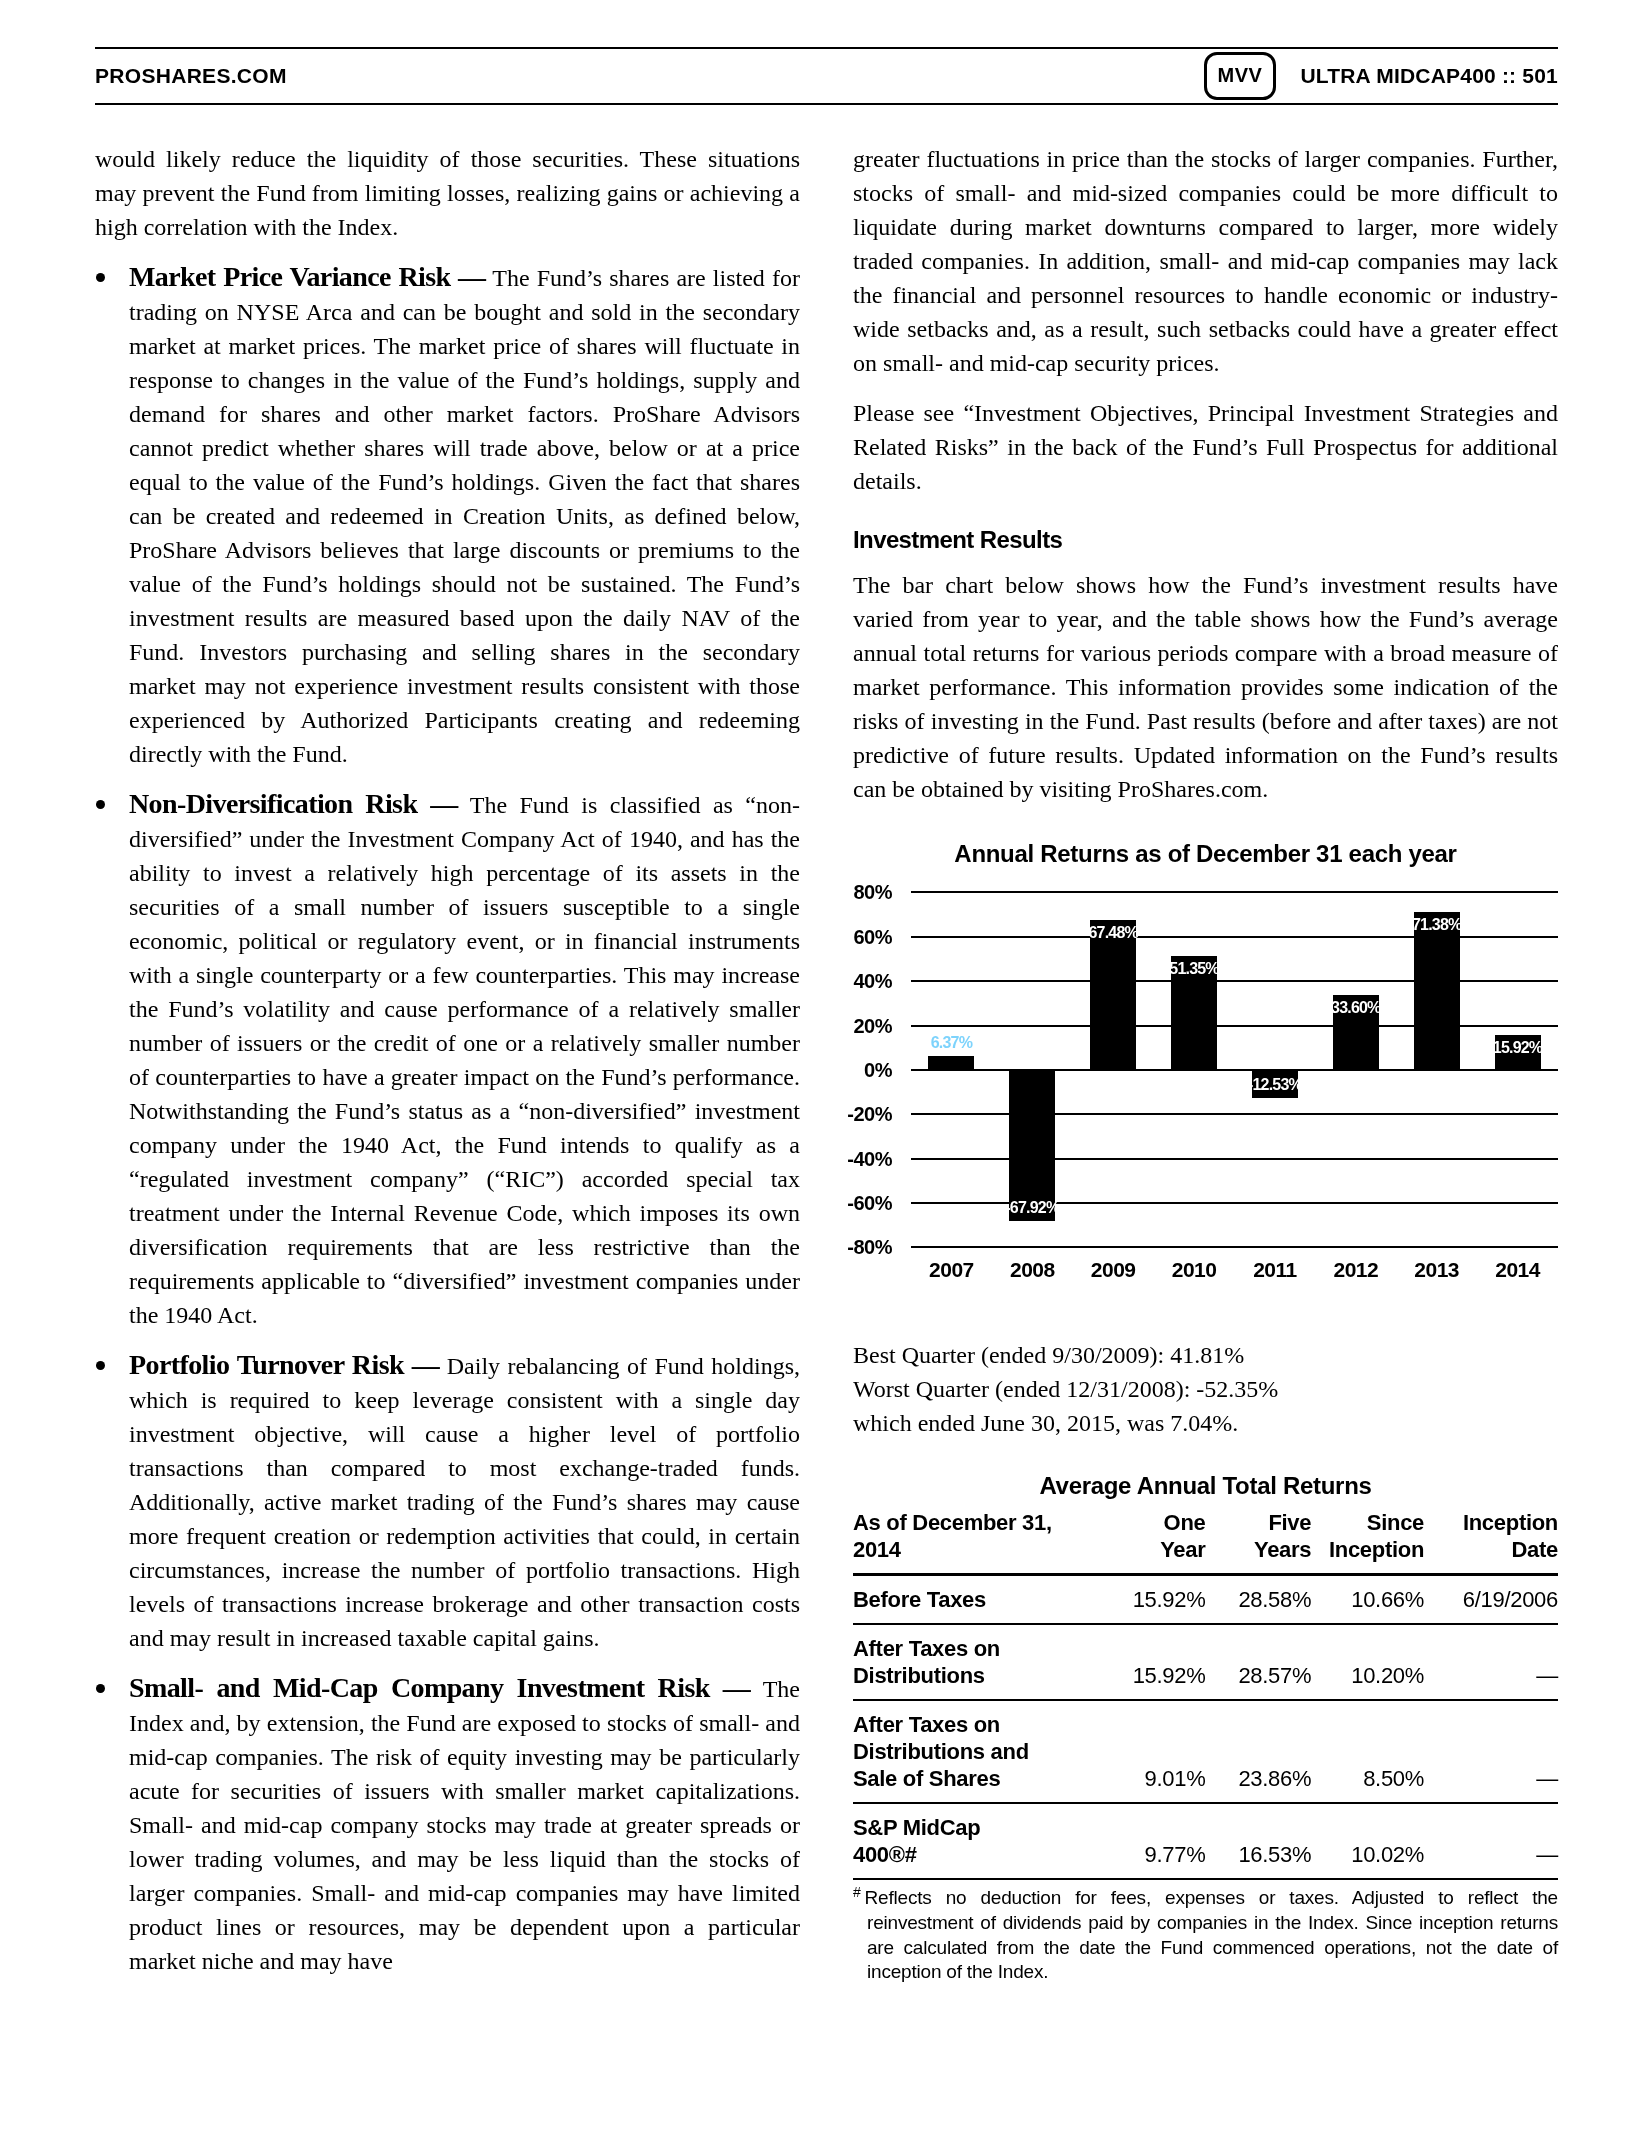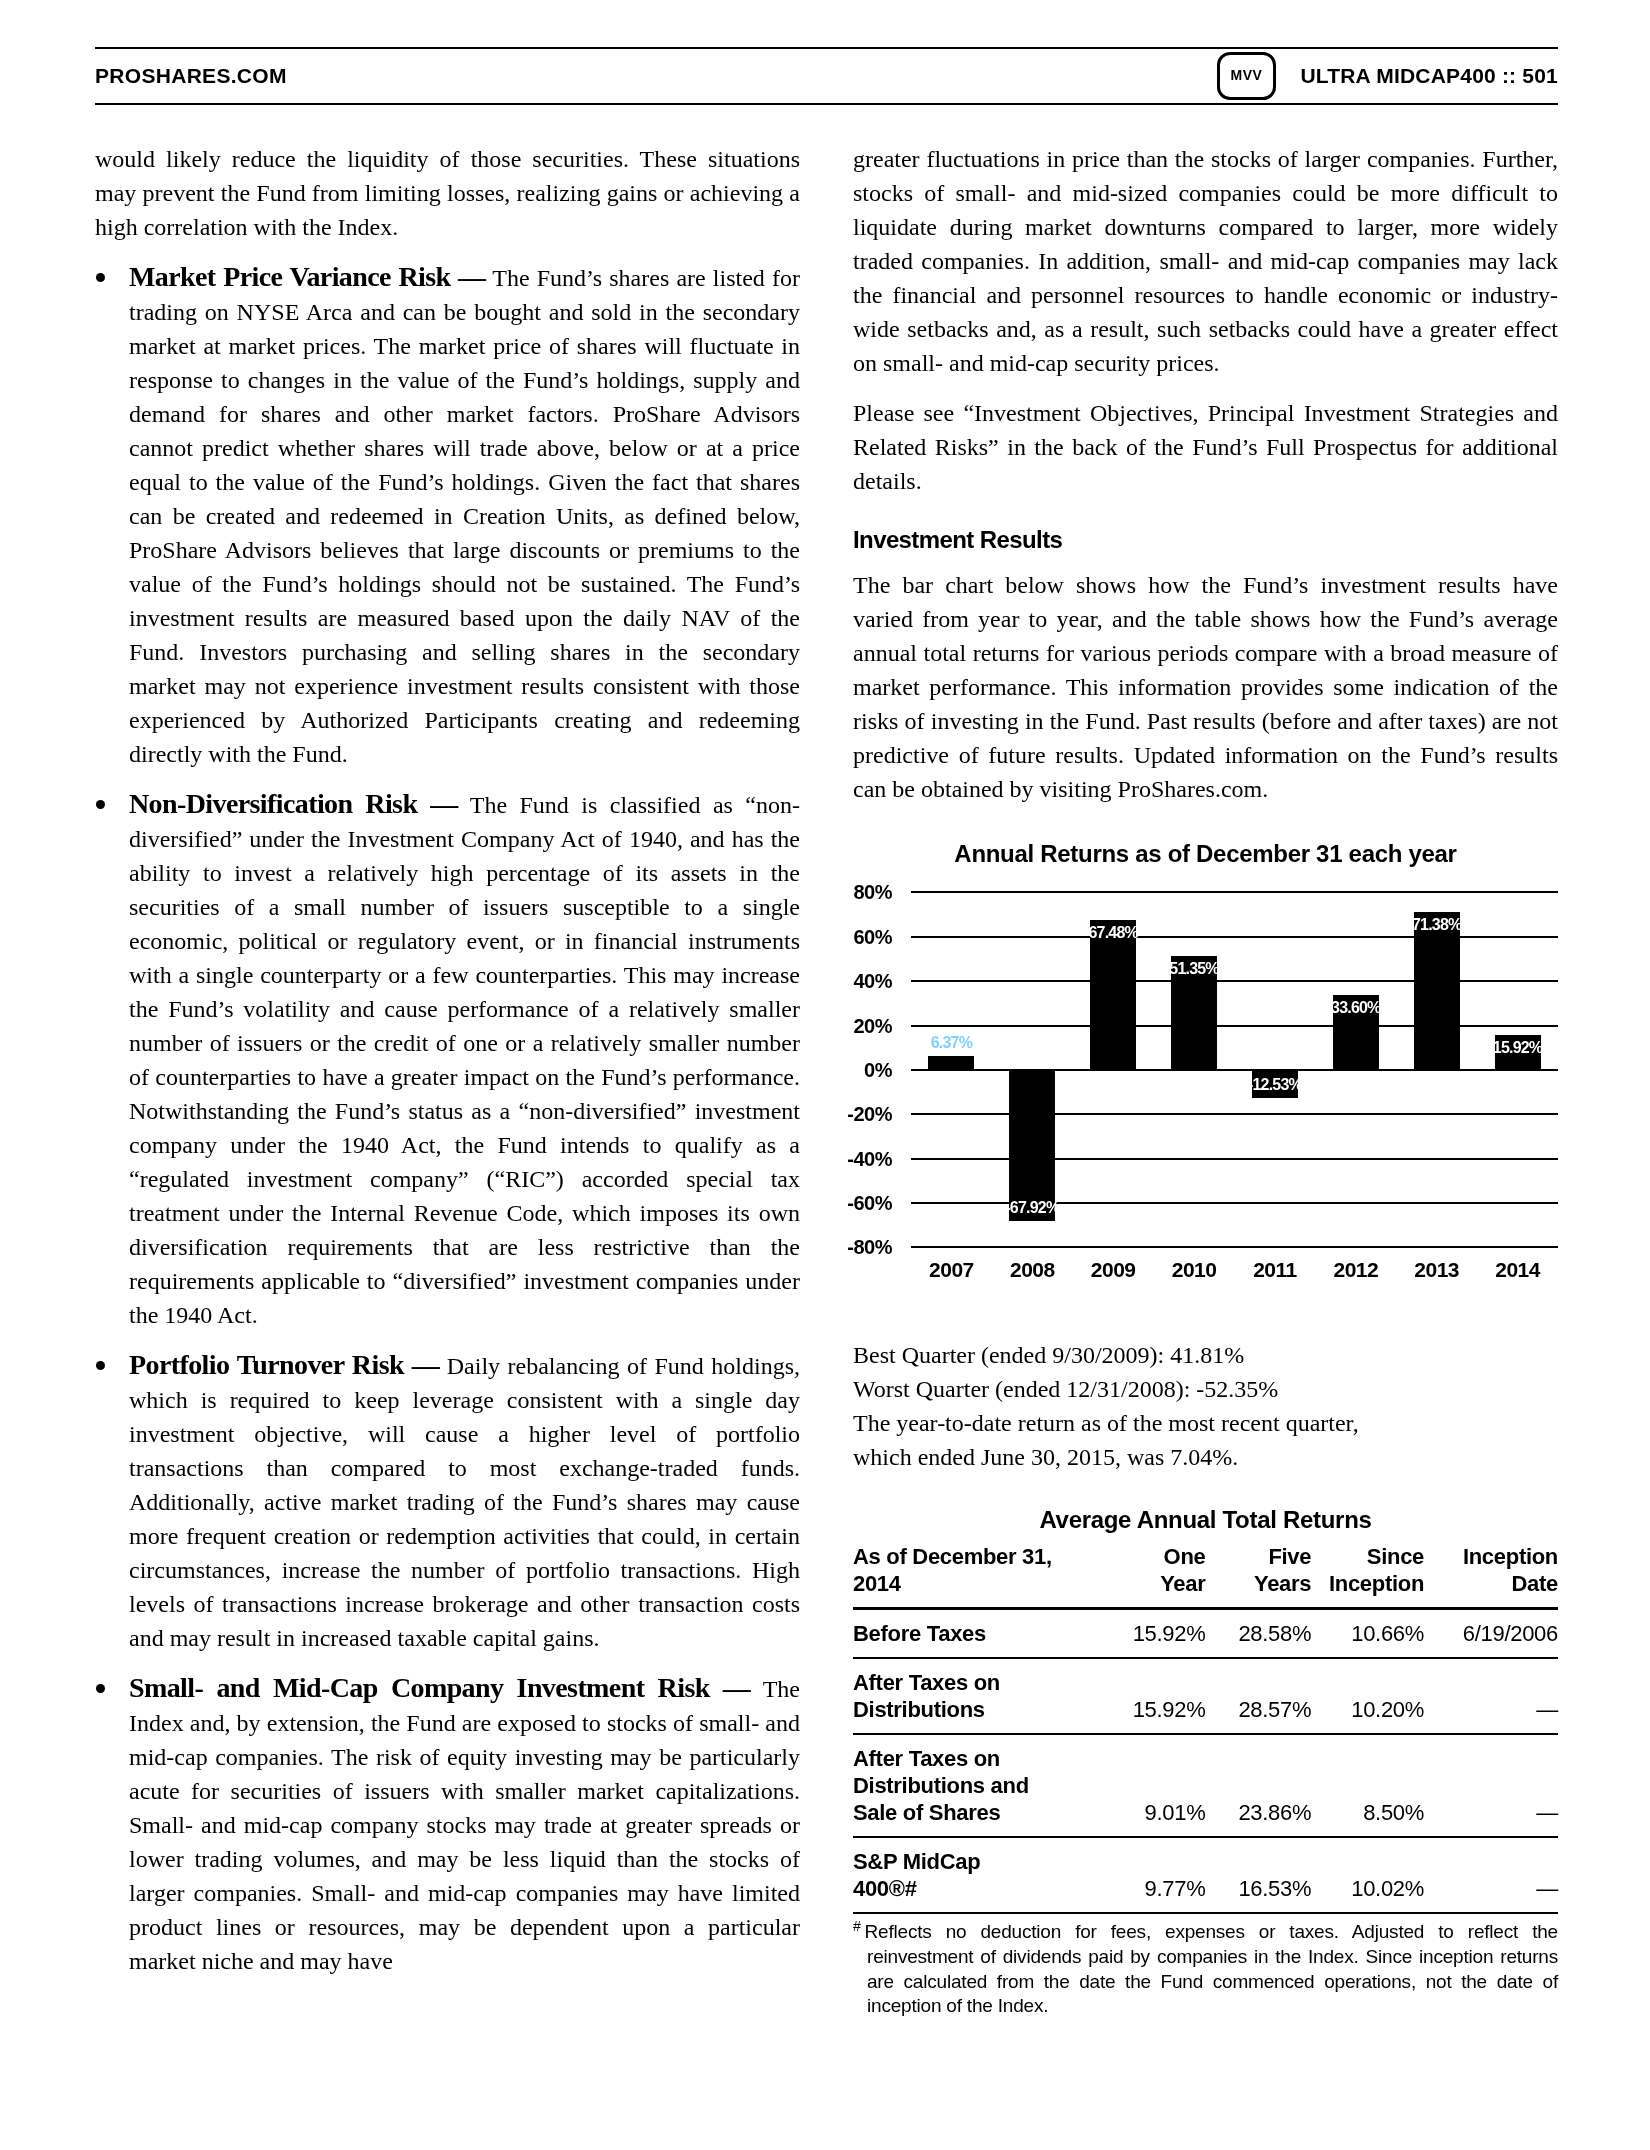--- a/index.html
+++ b/index.html
@@ -19,21 +19,21 @@
   .header {
     position: absolute; top: 47px; left: 95px; width: 1463px; height: 58px;
     border-top: 2px solid #000; border-bottom: 2px solid #000;
     display: flex; align-items: center; justify-content: space-between;
     font-family: "Liberation Sans", sans-serif; font-weight: 700;
   }
   .brand { font-size: 21px; letter-spacing: 0.3px; }
   .header-right { display: flex; align-items: center; gap: 24px; }
   .ticker-box {
     border: 3px solid #000; border-radius: 13px;
-    padding: 3px 11px 5px; font-size: 14px; letter-spacing: 0.5px;
+    padding: 3px 11px 5px; font-size: 20px; letter-spacing: 0.5px;
   }
   .fund-name { font-size: 21px; letter-spacing: 0.2px; }
 
   
   .col { position: absolute; top: 142px; width: 705px; text-align: justify; hyphens: auto; }
   .col-left  { left: 95px; }
   .col-right { left: 853px; }
   .col p { margin: 0 0 16px; }
   .indent { margin-left: 34px; }
 
@@ -208,21 +208,20 @@
           <div class="bar" style="left: calc(93.75% - 23px); top: 40.05%; height: 9.95%; background: rgb(0, 0, 0);">
             <span class="bar-label inside-top">15.92%</span>
           </div>
           <div class="xlabel" style="left: 87.5%; width: 12.5%;">2014</div>
         </div>
     </div>
 
     <div class="quarter-notes">
       <div>Best Quarter (ended 9/30/2009): 41.81%</div>
       <div>Worst Quarter (ended 12/31/2008): -52.35%</div>
-      <div>The year-to-date return as of the most recent quarter,</div>
       <div>which ended June 30, 2015, was 7.04%.</div>
     </div>
 
     <h3 class="table-title">Average Annual Total Returns</h3>
     <table class="returns">
       <thead>
         <tr>
           <th class="c0">As of December 31,
 2014</th>
           <th class="c1">One

